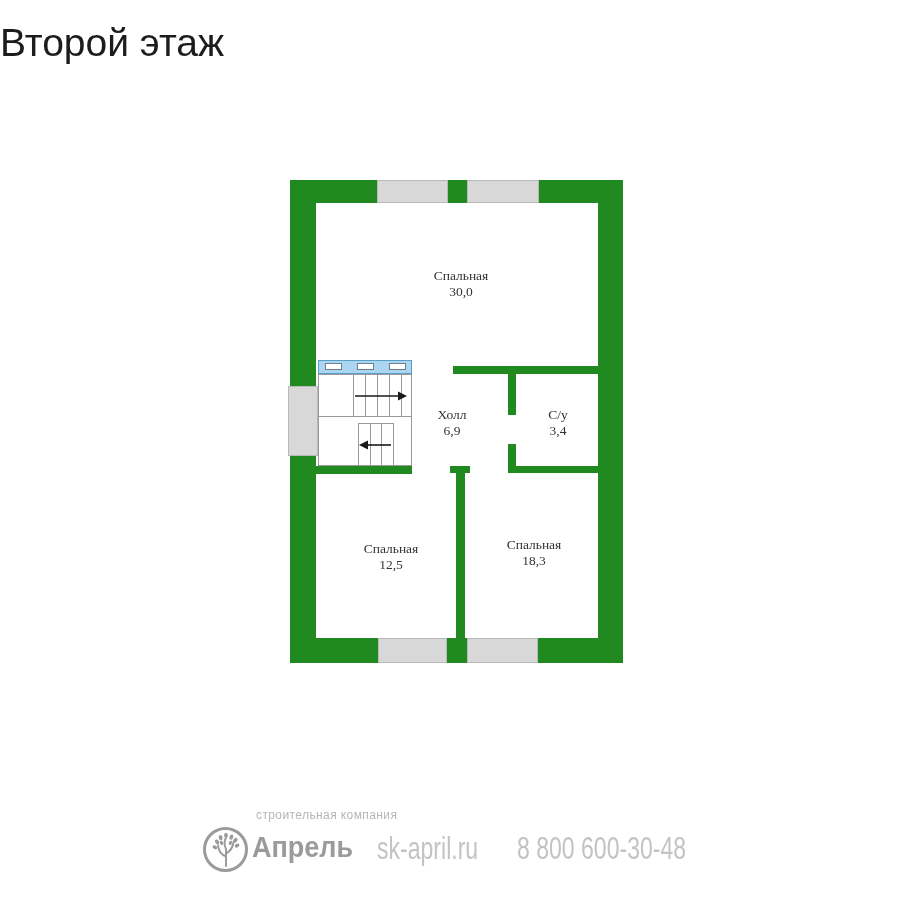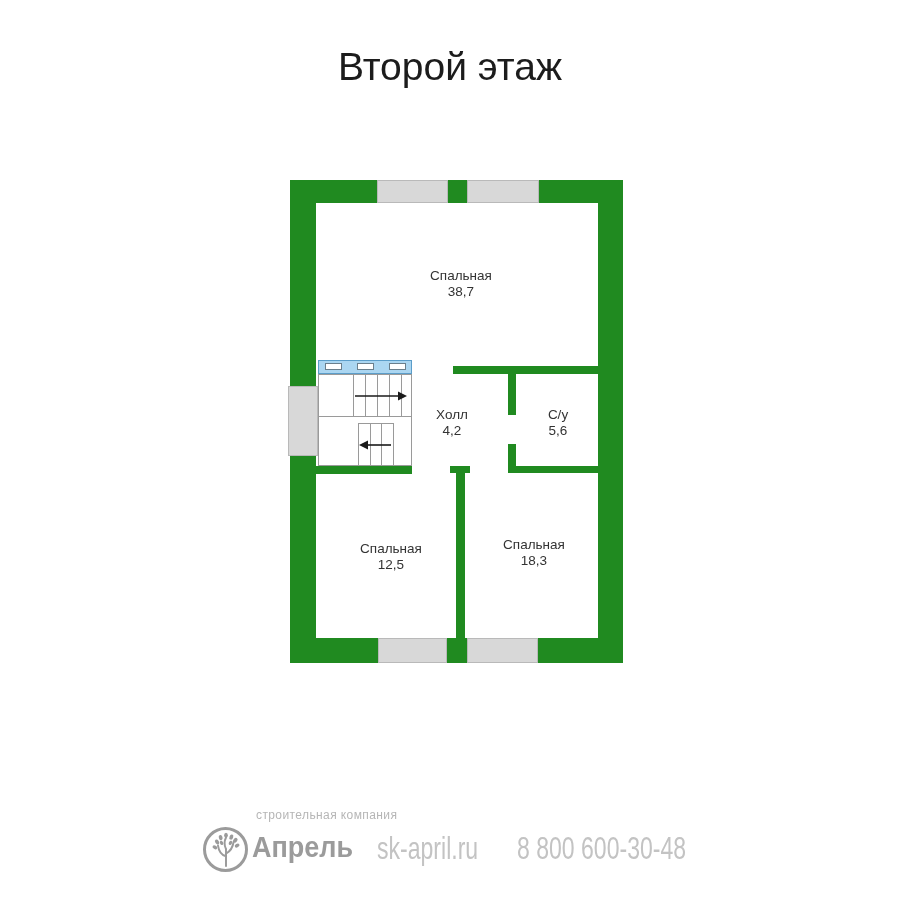--- a/index.html
+++ b/index.html
@@ -1,33 +1,33 @@
 <!DOCTYPE html>
 <html style="--wall-green: #208a20; --window-gray: #d8d8d8; --window-border: #b9b9b9; --stair-rail-blue: #abd6f1; --stair-rail-border: #5b9dc9; --room-label-text: #333333; --footer-dark-gray: #9b9b9b; --footer-light-gray: #c3c3c3;"><head>
 <meta charset="utf-8">
 <style>
   html,body{margin:0;padding:0;background:#ffffff;}
   .page{
     position:relative;width:900px;height:900px;background:#ffffff;
     font-family:"Liberation Sans",sans-serif;overflow:hidden;
   }
   .title{
-    position:absolute;top:21px;left:0;width:100%;text-align:center;
-    font-size:39px;color:#1c1c1c;letter-spacing:0;margin-top:24px;
+    position:absolute;top:21px;left:0;width:100%;text-align:left;
+    font-size:39px;color:#1c1c1c;letter-spacing:0;
   }
   .wall{position:absolute;background:var(--wall-green,#208a20);}
   .window{
     position:absolute;background:var(--window-gray,#d8d8d8);
     border:1px solid var(--window-border,#b9b9b9);box-sizing:border-box;
   }
   .room-label{
     position:absolute;text-align:center;font-size:13.5px;line-height:1.15;
     color:var(--room-label-text,#333333);transform:translateX(-50%);white-space:nowrap;
   }
-  .room-label span{display:block;}
+  .room-label span{display:block;font-family:Liberation Serif, serif;}
   .rail{
     position:absolute;left:318px;top:360px;width:94px;height:14px;
     background:var(--stair-rail-blue,#abd6f1);
     border:1px solid var(--stair-rail-border,#5b9dc9);box-sizing:border-box;
   }
   .rail-post{
     position:absolute;top:2px;width:17px;height:7px;background:#ffffff;
     border:1px solid #6b7f8c;box-sizing:border-box;
   }
   .stairs-svg{position:absolute;left:318px;top:374px;}
@@ -106,29 +106,29 @@
         </g>
         <g>
           <line x1="73" y1="71" x2="49" y2="71" stroke="#1a1a1a" stroke-width="1.6"></line>
           <polygon points="50,66.5 41,71 50,75.5" fill="#1a1a1a"></polygon>
         </g>
       </svg>
     </div>
 
     <div class="room-label" style="left:461px;top:268px;">
       <span>Спальная</span>
-      <span>38,7</span>
+      <span>30,0</span>
     </div>
     <div class="room-label" style="left:452px;top:407px;">
       <span>Холл</span>
-      <span>4,2</span>
+      <span>6,9</span>
     </div>
     <div class="room-label" style="left:558px;top:407px;">
       <span>С/у</span>
-      <span>5,6</span>
+      <span>3,4</span>
     </div>
     <div class="room-label" style="left:391px;top:541px;">
       <span>Спальная</span>
       <span>12,5</span>
     </div>
     <div class="room-label" style="left:534px;top:537px;">
       <span>Спальная</span>
       <span>18,3</span>
     </div>
   </div>

